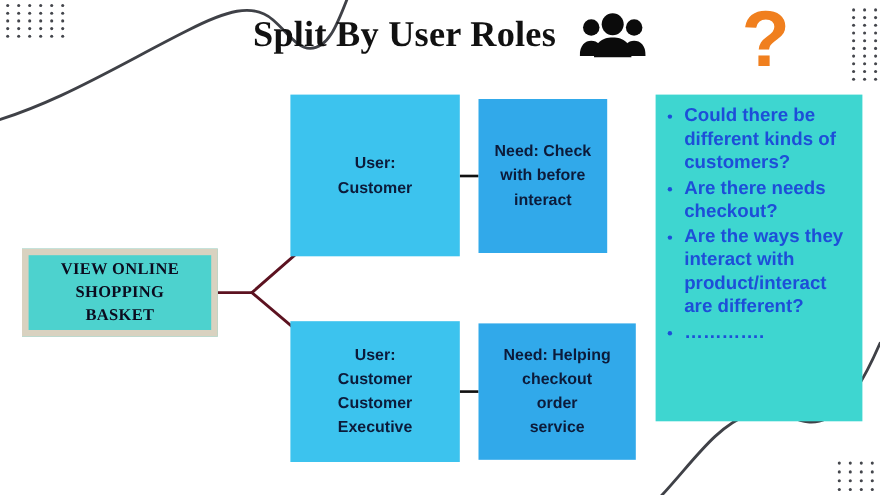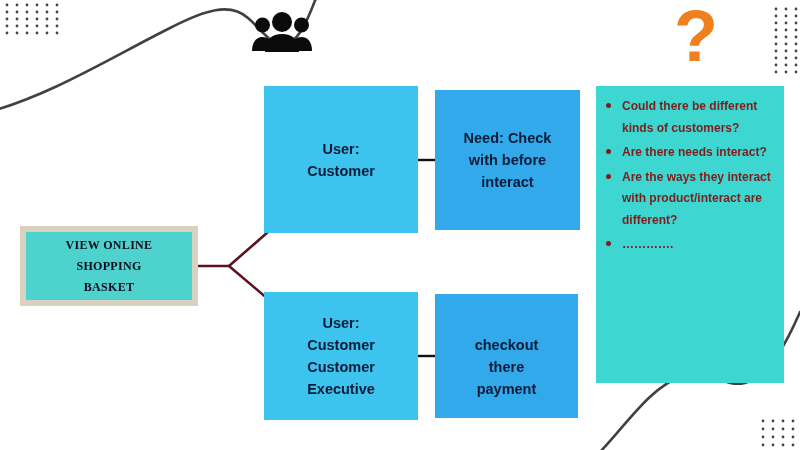--- a/index.html
+++ b/index.html
@@ -79,21 +79,21 @@
     background: #4DD2CE;
     border: 6px solid #D9D2C0;
     box-sizing: border-box;
     display: flex;
     align-items: center;
     justify-content: center;
   }
   .source-text {
     font-family: "Liberation Serif", serif;
     font-weight: bold;
-    font-size: 12px;
+    font-size: 15px;
     line-height: 21px;
     color: #0B0B1E;
     text-align: center;
     letter-spacing: 0.3px;
   }
 
   
   .flow-box {
     position: absolute;
     box-sizing: border-box;
@@ -104,21 +104,21 @@
   }
   .flow-text {
     font-family: "Liberation Sans", sans-serif;
     font-weight: bold;
     font-size: 14.5px;
     line-height: 22px;
     color: #0C1B3A;
     text-align: center;
   }
   #user-customer-box   { left: 264px; top: 86px;  width: 154px; height: 147px; background: #3CC3EE; }
-  #need-check-box      { left: 435px; top: 90px;  width: 145px; height: 140px; background: #31A9EA; }
+  #need-check-box      { left: 435px; top: 90px;  width: 117px; height: 140px; background: #31A9EA; }
   #user-cse-box        { left: 264px; top: 292px; width: 154px; height: 128px; background: #3CC3EE; }
   #need-helping-box    { left: 435px; top: 294px; width: 143px; height: 124px; background: #31A9EA; }
 
   
   .questions-panel {
     position: absolute;
     left: 596px;
     top: 86px;
     width: 188px;
     height: 297px;
@@ -127,23 +127,23 @@
     padding: 8px 6px 4px 8px;
   }
   .q-list {
     margin: 0;
     padding: 0 0 0 18px;
     list-style: disc;
   }
   .q-list li {
     font-family: "Liberation Sans", sans-serif;
     font-weight: bold;
-    font-size: 12px;
+    font-size: 17px;
     line-height: 21.5px;
-    color: #7f1d1d;
+    color: #1d4ed8;
     margin: 0 0 1px 0;
   }
   .q-list li::marker { font-size: 15px; }
 </style>
 </head>
 <body>
 
 <div id="slide">
 
   <svg class="deco-svg" viewBox="0 0 800 450">
@@ -242,20 +242,21 @@
         <circle cx="23" cy="19" r="1.4"></circle>
         <circle cx="33" cy="19" r="1.4"></circle>
       <circle cx="3" cy="27" r="1.4"></circle>
         <circle cx="13" cy="27" r="1.4"></circle>
         <circle cx="23" cy="27" r="1.4"></circle>
         <circle cx="33" cy="27" r="1.4"></circle>
     </g>
   </svg>
 
   <div class="title-row">
+    <div class="slide-title">Split By User Roles</div>
     <svg class="people-icon" width="60" height="42" viewBox="0 0 60 42">
       <circle cx="30" cy="11" r="10" fill="#0B0B0B"></circle>
       <circle cx="10.5" cy="14" r="7.5" fill="#0B0B0B"></circle>
       <circle cx="49.5" cy="14" r="7.5" fill="#0B0B0B"></circle>
       <path d="M 0 40 C 0 30 5 26 10.5 26 C 16 26 21 30 21 40 Z" fill="#0B0B0B"></path>
       <path d="M 39 40 C 39 30 44 26 49.5 26 C 55 26 60 30 60 40 Z" fill="#0B0B0B"></path>
       <path d="M 13 41 C 13 28 20 23 30 23 C 40 23 47 28 47 41 Z" fill="#0B0B0B"></path>
     </svg>
   </div>
   <div class="qmark">?</div>
@@ -287,29 +288,29 @@
     <div class="flow-text">
       <span>User:</span><br>
       <span>Customer</span><br>
       <span>Customer</span><br>
       <span>Executive</span>
     </div>
   </div>
 
   <div class="flow-box" id="need-helping-box">
     <div class="flow-text">
-      <br>
+      <span>Need: Helping</span><br>
       <span>checkout</span><br>
-      <span>there</span><br>
-      <span>payment</span>
+      <span>order</span><br>
+      <span>service</span>
     </div>
   </div>
 
   <div class="questions-panel">
     <ul class="q-list">
       <li>Could there be different kinds of customers?</li>
-      <li>Are there needs interact?</li>
+      <li>Are there needs checkout?</li>
       <li>Are the ways they interact with product/interact are different?</li>
       <li>………….</li>
     </ul>
   </div>
 
 </div>
 
 </body></html>

